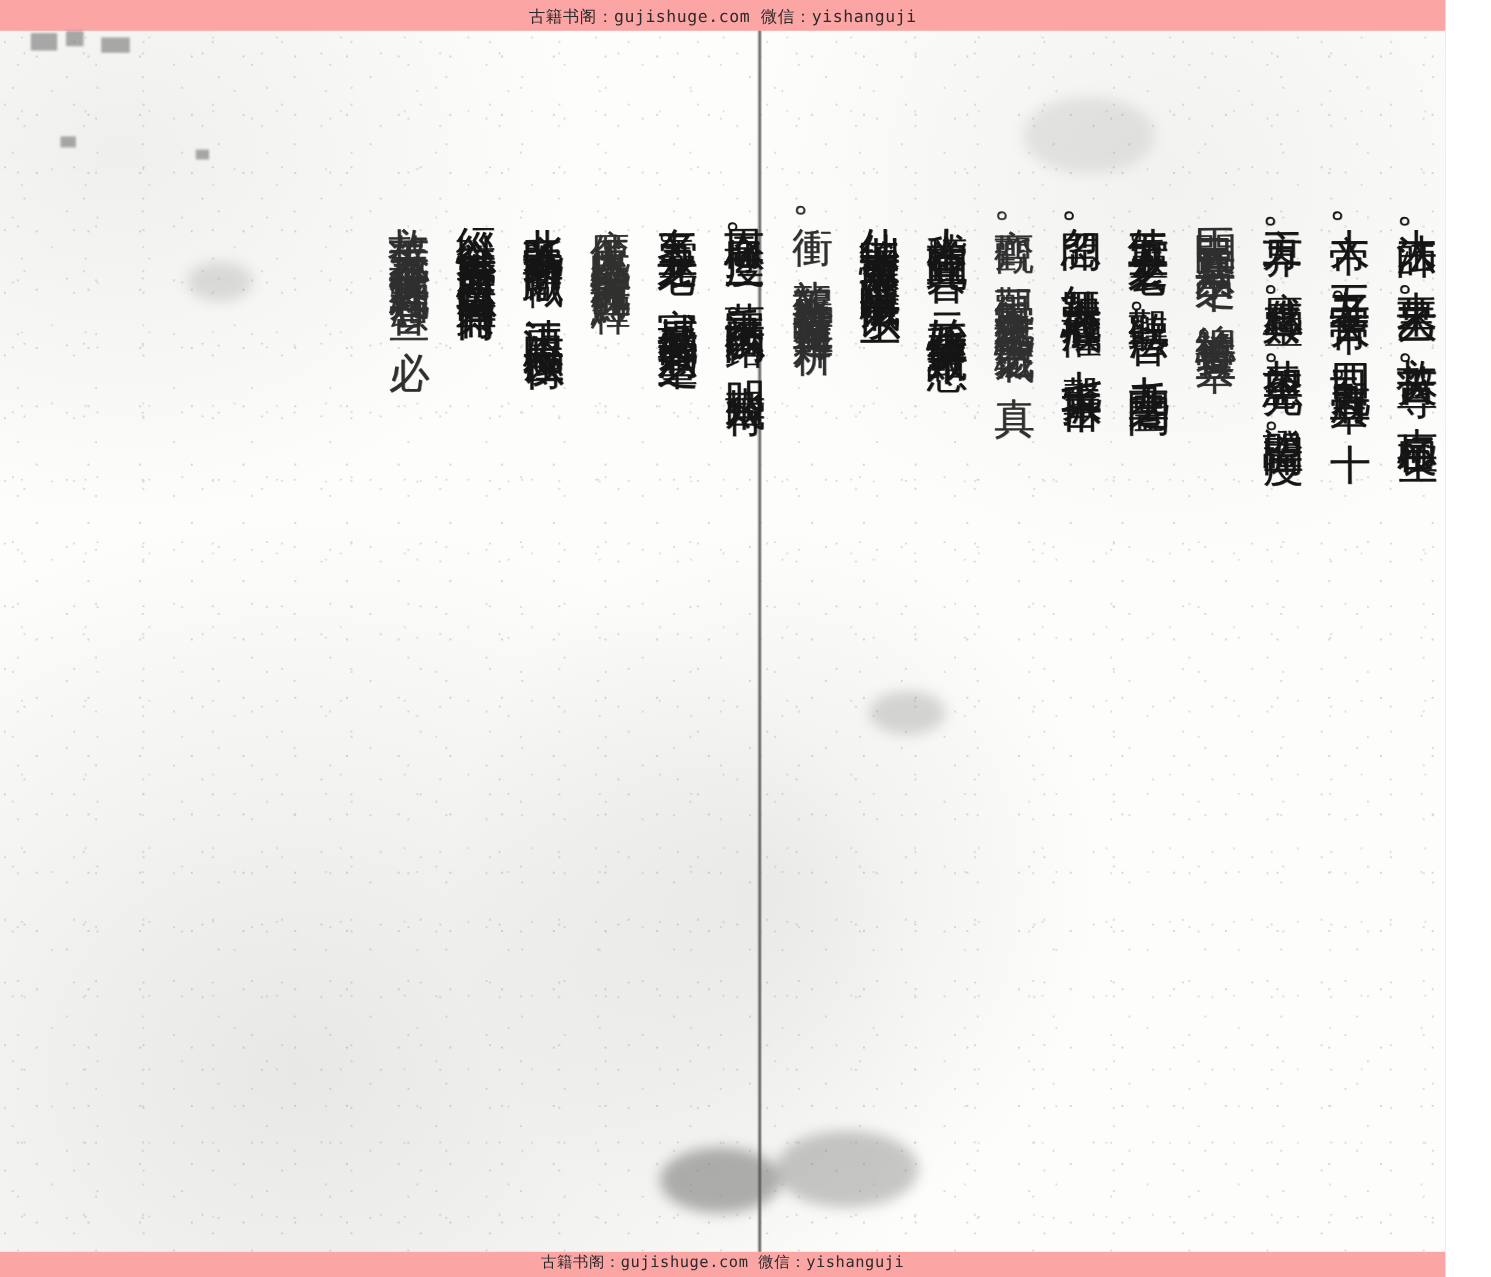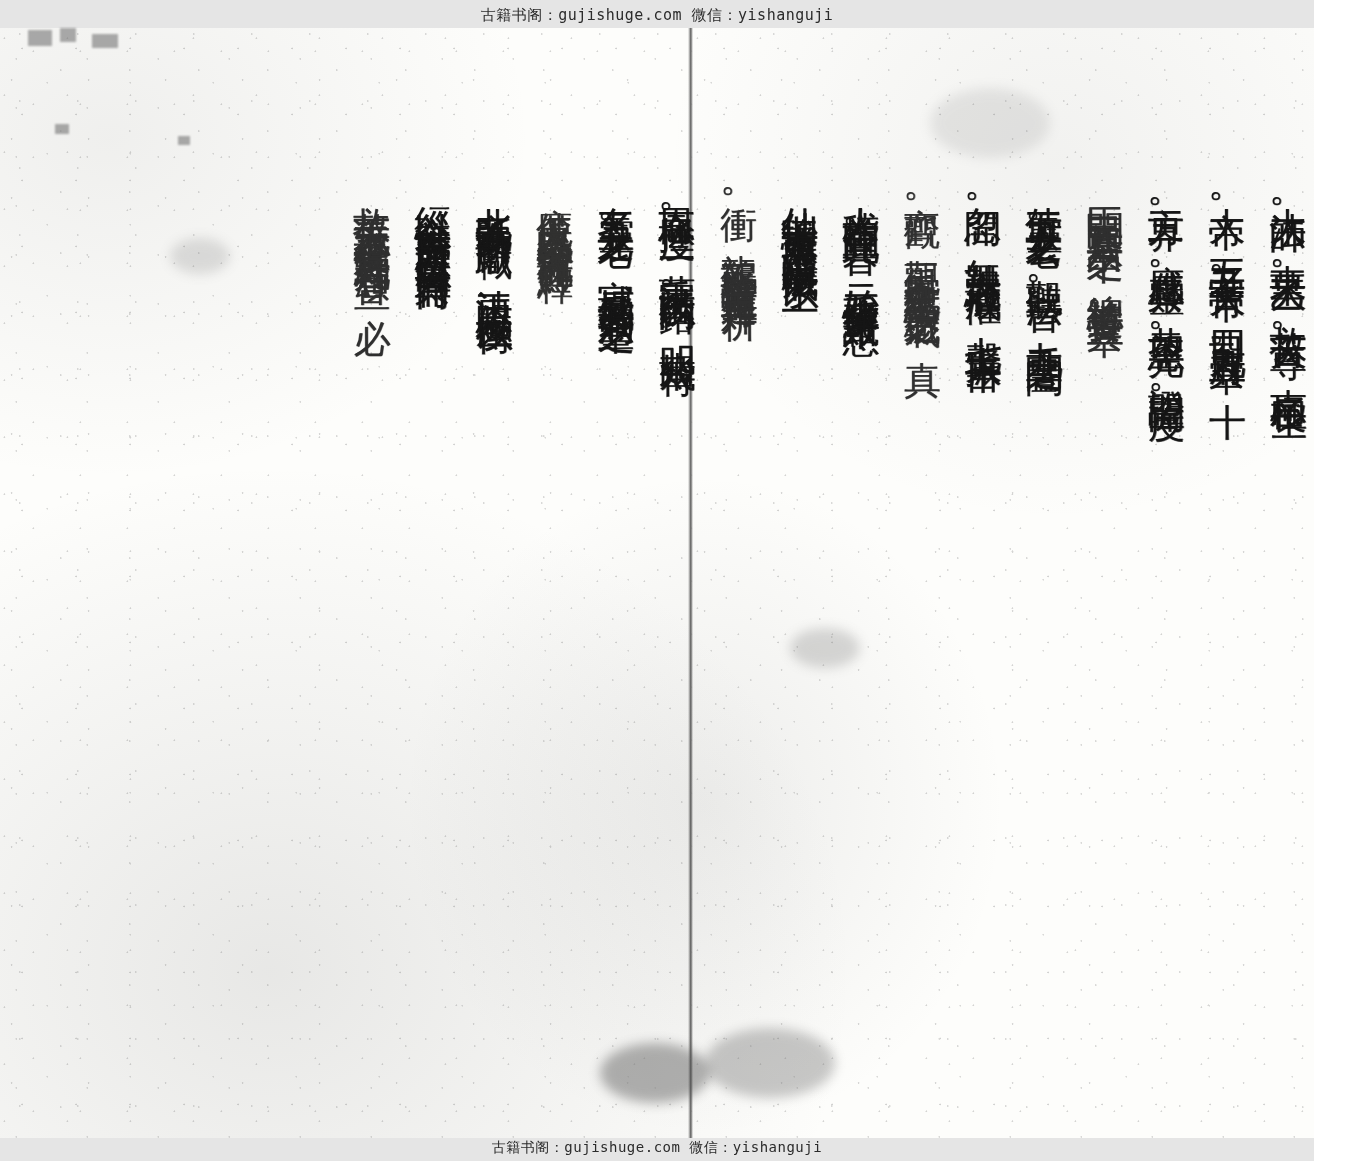--- a/index.html
+++ b/index.html
@@ -11,21 +11,21 @@
     width: 1355px;
     height: 1161px;
     overflow: hidden;
     font-family: "DejaVu Sans", sans-serif;
   }
 
   #page {
     position: relative;
     width: 1314px;
     height: 1161px;
-    background: #e5e5e5;
+    background: #fca5a5;
     overflow: hidden;
   }
 
   
   #watermark {
     position: absolute;
     top: 6px;
     left: 0;
     width: 100%;
     text-align: center;

